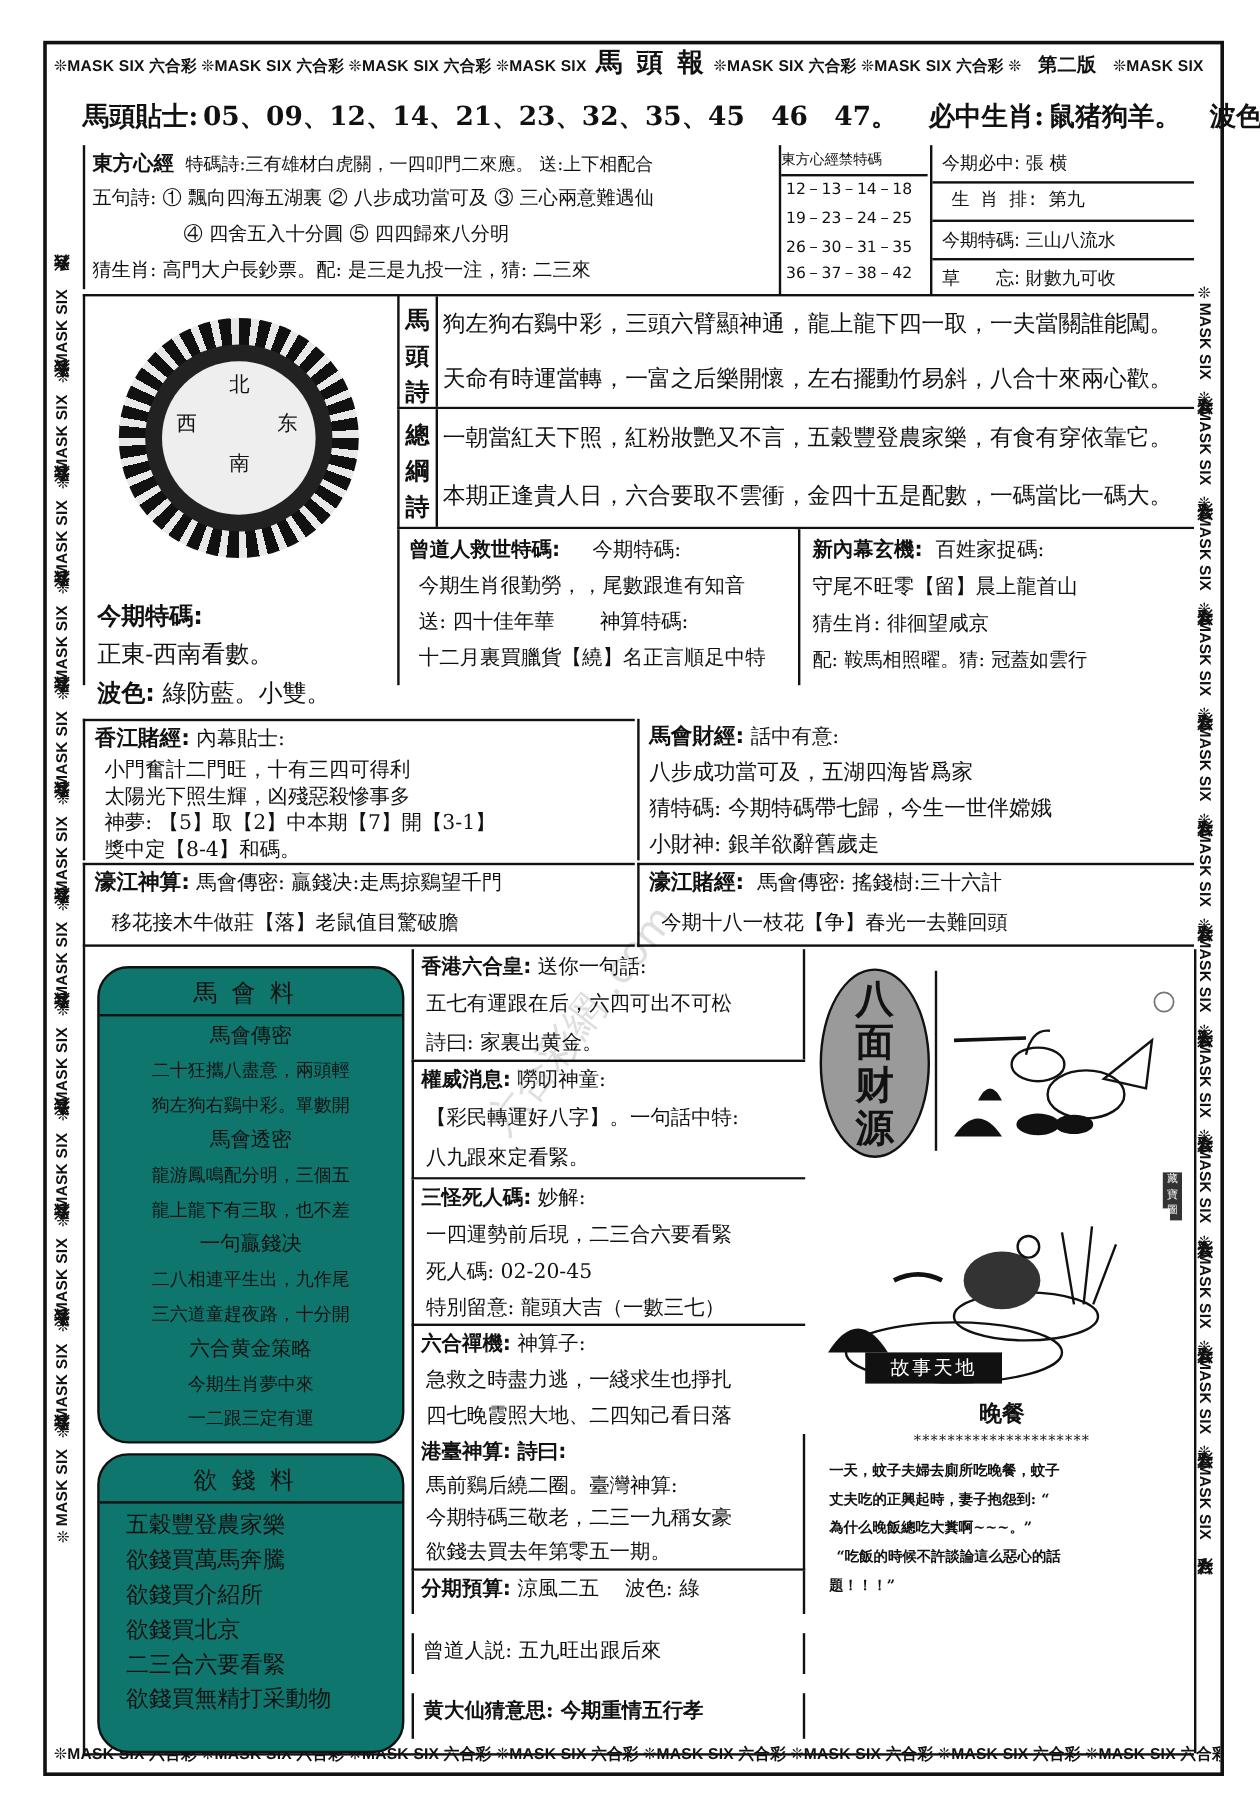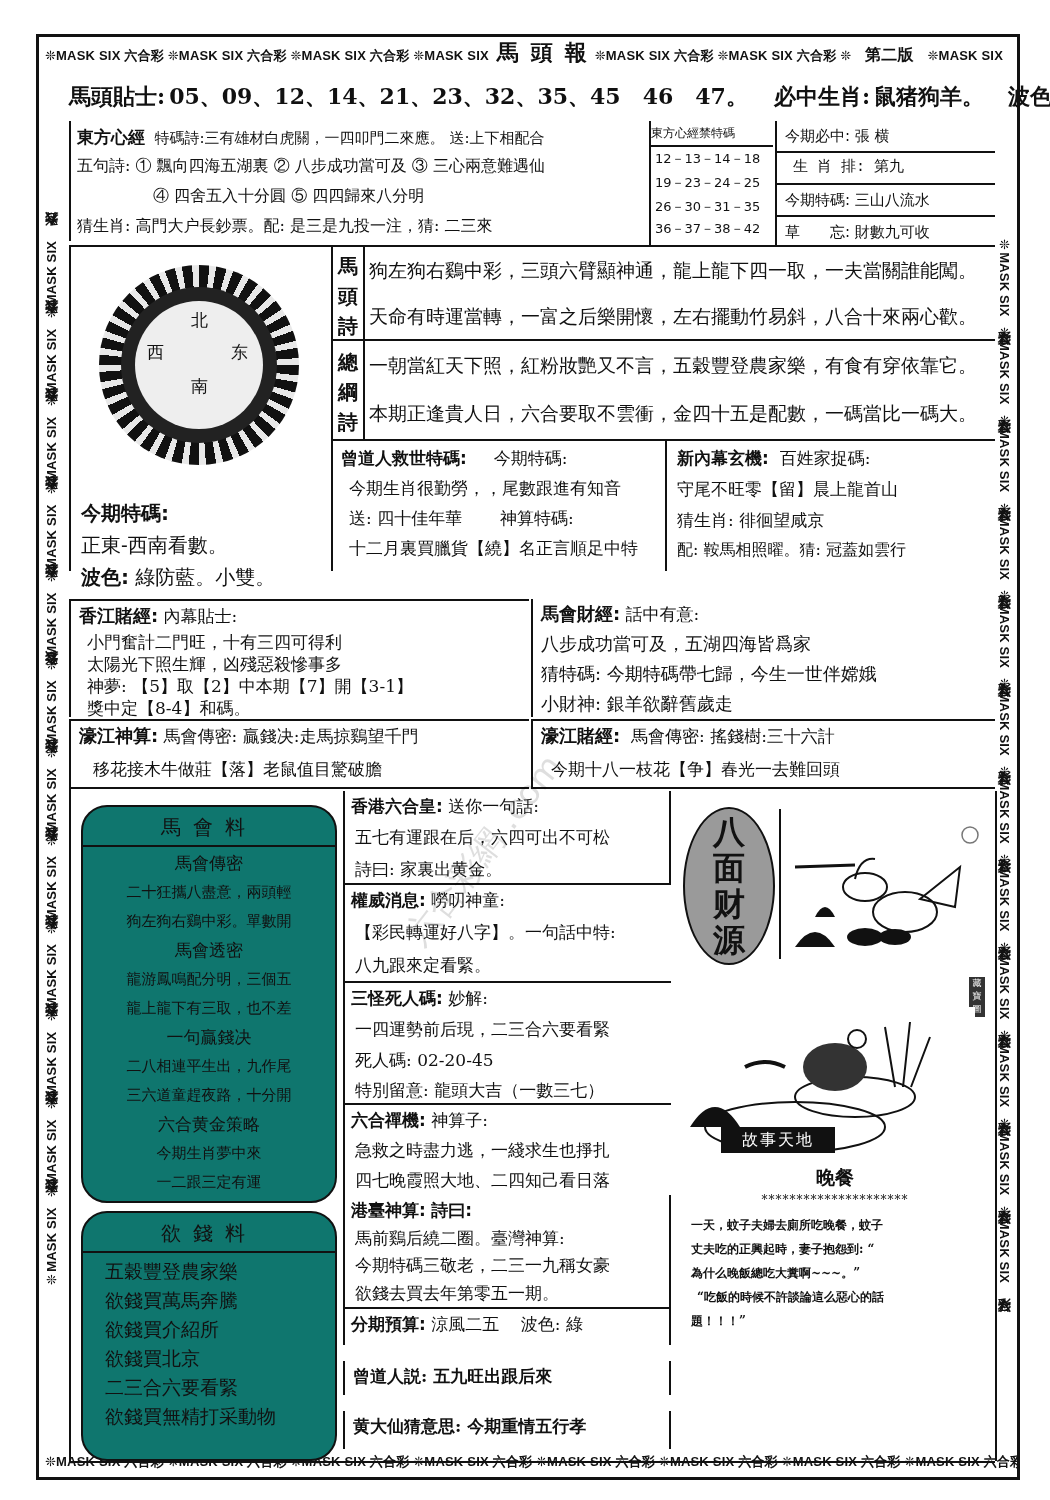--- a/index.html
+++ b/index.html
@@ -224,21 +224,21 @@
     <div class="box" style="left:274px;top:1118px;width:328px;height:114px;border:none;border-left:2px solid #111;border-right:2px solid #111;border-bottom:2px solid #111;padding:0 6px;">
       <div class="txt lg"><span class="b">港臺神算:</span>&nbsp;<span class="b">詩曰:</span></div>
       <div class="txt lg" style="line-height:26px;padding-left:4px">馬前鷄后繞二圈。臺灣神算:</div>
       <div class="txt lg" style="line-height:28px;padding-left:4px">今期特碼三敬老，二三一九稱女豪</div>
       <div class="txt lg" style="line-height:28px;padding-left:4px">欲錢去買去年第零五一期。</div>
     </div>
     <div class="box" style="left:274px;top:1232px;width:328px;height:36px;border:none;border-left:2px solid #111;border-right:2px solid #111;padding:0 6px;">
       <div class="txt lg"><span class="b">分期預算:</span>&nbsp;<span>涼風二五</span>&nbsp;&nbsp;&nbsp;&nbsp;<span>波色:</span>&nbsp;<span>綠</span></div>
     </div>
     <div class="box" style="left:274px;top:1284px;width:328px;height:34px;border:none;border-left:2px solid #111;border-right:2px solid #111;padding:0 8px;">
-      <div class="txt lg" style="font-weight:bold"><span>曾道人説:</span>&nbsp;<span>五九旺出跟后來</span></div>
+      <div class="txt lg" style="font-weight:normal"><span>曾道人説:</span>&nbsp;<span>五九旺出跟后來</span></div>
     </div>
     <div class="box" style="left:274px;top:1334px;width:328px;height:38px;border:none;border-left:2px solid #111;border-right:2px solid #111;padding:0 8px;">
       <div class="txt lg" style="font-weight:bold"><span>黄大仙猜意思:</span>&nbsp;<span>今期重情五行孝</span></div>
     </div>
 
     <div class="badge-oval" style="left:614px;top:730px;">
       <span>八</span>
       <span>面</span>
       <span>财</span>
       <span>源</span>

